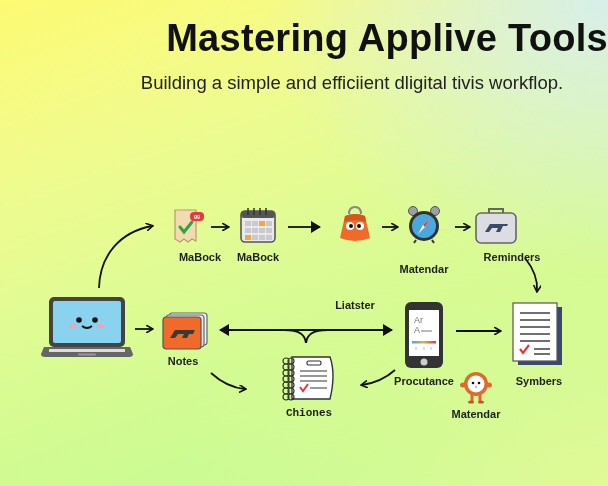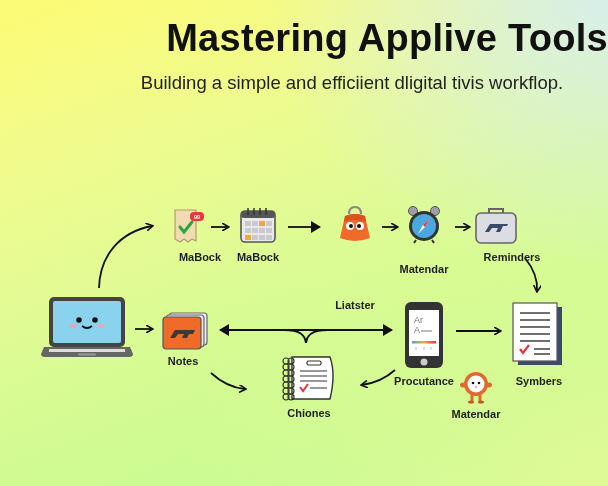--- a/index.html
+++ b/index.html
@@ -181,21 +181,21 @@
     <rect x="27" y="7" width="14" height="4" rx="1.5" fill="none" stroke="#333" stroke-width="1.2"></rect>
     <g stroke="#555" stroke-width="1.2">
       <line x1="20" y1="17" x2="47" y2="17"></line>
         <line x1="20" y1="22" x2="47" y2="22"></line>
       <line x1="20" y1="27" x2="47" y2="27"></line>
         <line x1="30" y1="34" x2="47" y2="34"></line>
     </g>
     <path d="M20,33 L23,37 L28,30" fill="none" stroke="#e0383b" stroke-width="2"></path>
   </svg>
 </div>
-<div class="label" style="left:309px;top:407px;">Chiones</div>
+<div class="label" style="left:309px;top:407px;font-family:Liberation Mono, monospace;">Chiones</div>
 
 <div class="node" style="left:404px;top:301px;">
   <svg width="40" height="68">
     <rect x="1" y="1" width="38" height="66" rx="6" fill="#333"></rect>
     <rect x="5" y="9" width="30" height="46" fill="#fff"></rect>
     <text x="10" y="22" font-size="9" fill="#777" font-family="Liberation Sans, sans-serif">Ar</text>
     <text x="10" y="32" font-size="9" fill="#777" font-family="Liberation Sans, sans-serif">A</text>
     <line x1="17" y1="30" x2="28" y2="30" stroke="#777" stroke-width="1"></line>
     <rect x="8" y="40" width="24" height="2.5" fill="url(#rainbow)"></rect>
     <defs>

